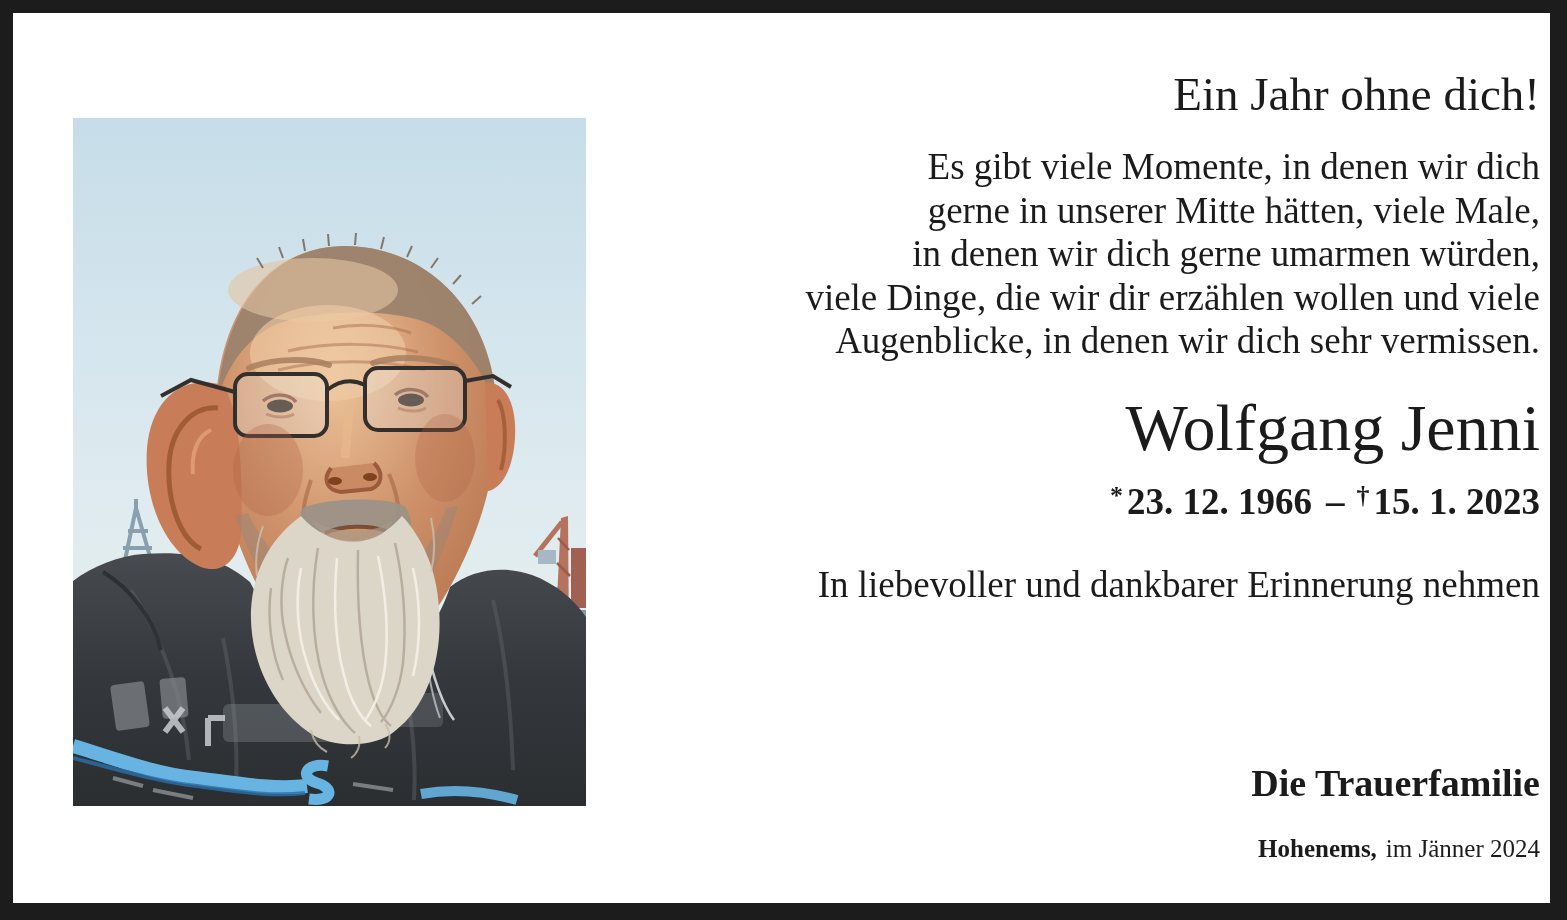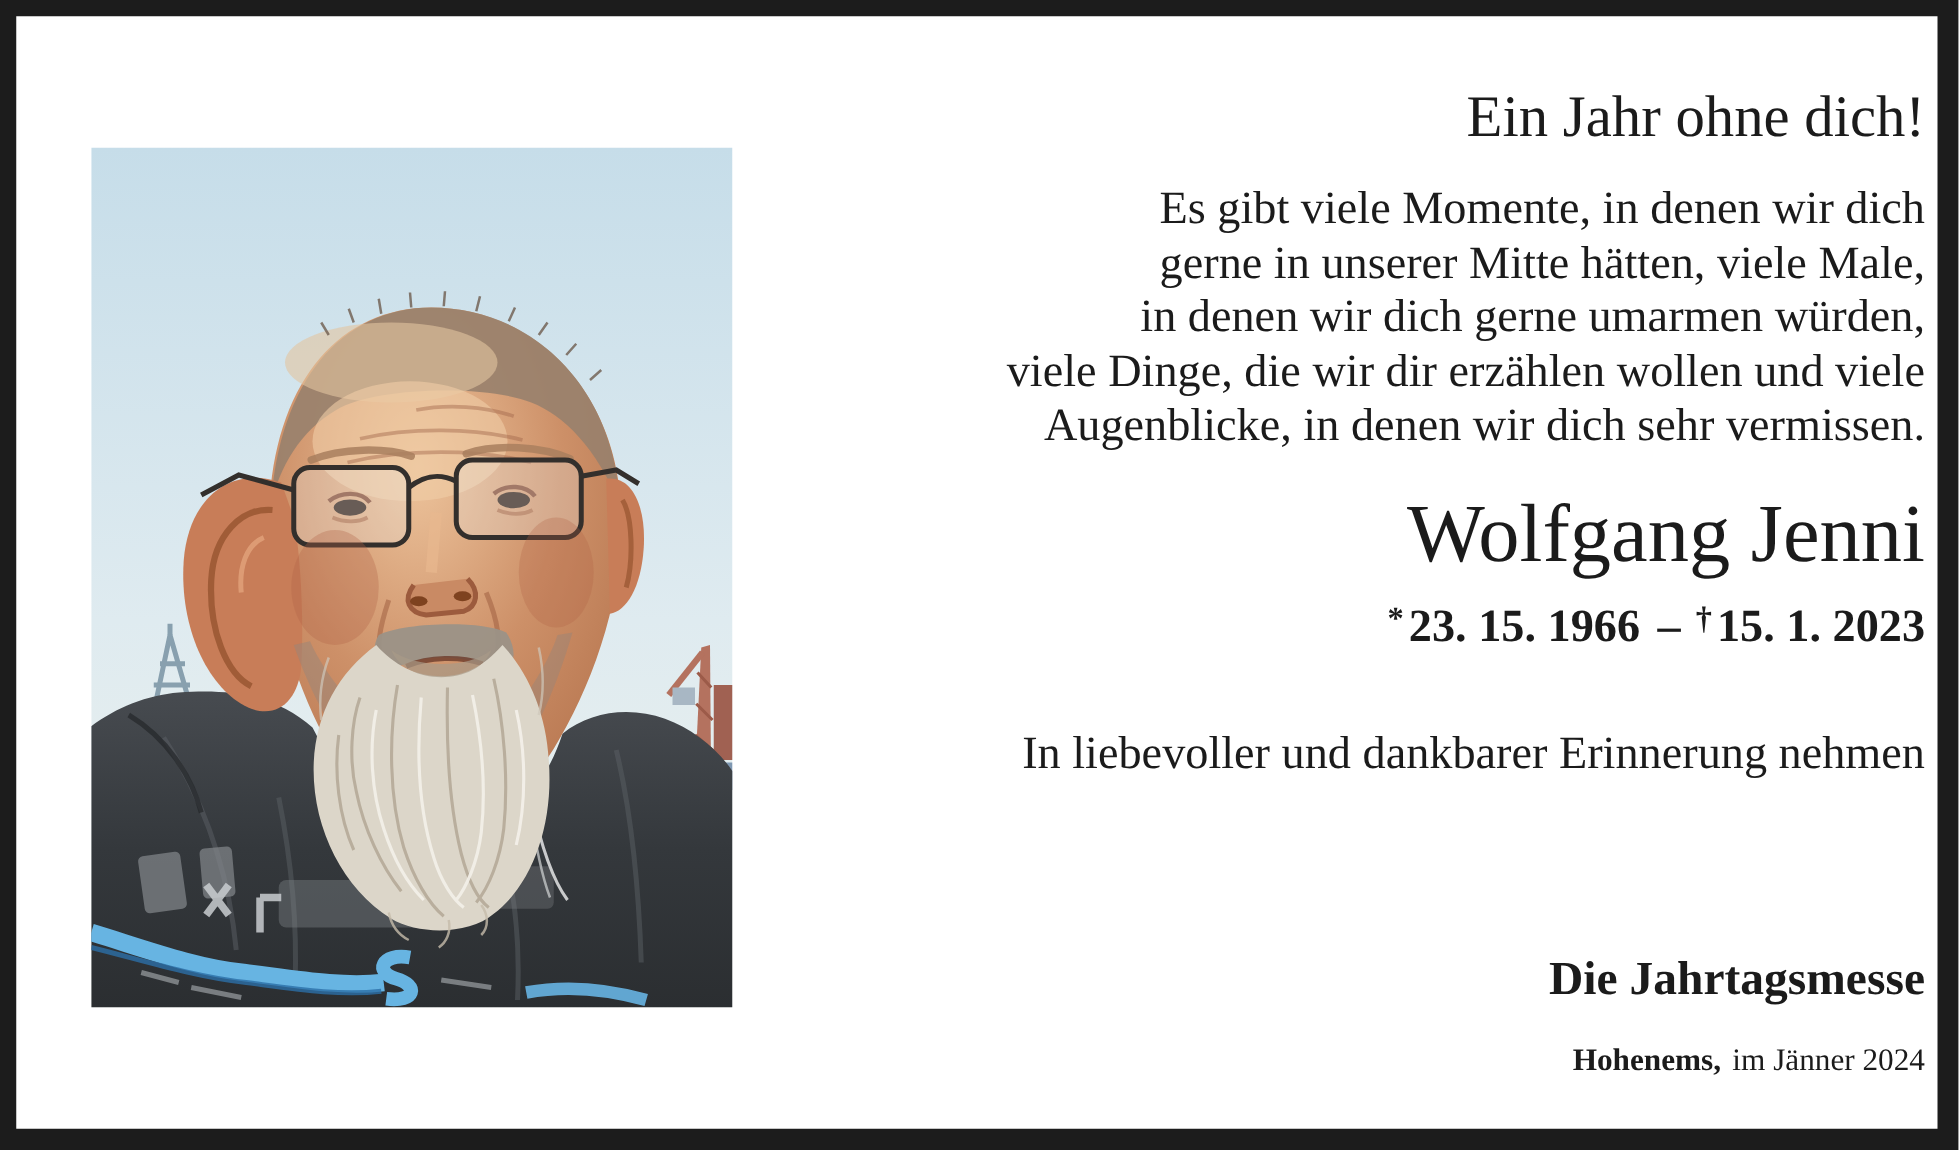--- a/index.html
+++ b/index.html
@@ -38,21 +38,21 @@
     height: 904px;
     text-align: right;
     margin-top: 12px;
   }
   .block { position: absolute; left: 0; width: 100%; white-space: nowrap; }
 
   .headline   { top: 55px;  font-size: 47px; font-weight: normal; }
   .intro      { top: 133px; font-size: 37px; line-height: 43.5px; }
   .name       { top: 378px; font-size: 66px; font-weight: normal; }
   .dates      { top: 468px; font-size: 37px; font-weight: bold; }
-  .invitation { top: 569px; font-size: 37px; line-height: 44px; }
+  .invitation { top: 551px; font-size: 37px; line-height: 44px; }
   .signature  { top: 749px; font-size: 38px; font-weight: bold; }
   .placeline  { top: 823px; font-size: 25px; }
 
   .line { display: block; }
   .sym { font-size: 0.70em; vertical-align: 0.38em; }
   .sym-birth { margin-right: 4px; }
   .sym-death { margin-right: 4px; }
   .dash { margin: 0 12px 0 14px; }
   .bold { font-weight: bold; }
   .placeline .note { font-weight: normal; margin-left: 9px; }
@@ -236,28 +236,28 @@
 
     <div class="block intro">
       <span class="line">Es gibt viele Momente, in denen wir dich</span>
       <span class="line">gerne in unserer Mitte hätten, viele Male,</span>
       <span class="line">in denen wir dich gerne umarmen würden,</span>
       <span class="line">viele Dinge, die wir dir erzählen wollen und viele</span>
       <span class="line">Augenblicke, in denen wir dich sehr vermissen.</span>
     </div>
 
     <div class="block dates">
-      <span class="sym sym-birth">*</span><span>23. 15. 1966</span><span class="dash">–</span><span class="sym sym-death">†</span><span>15. 1. 2023</span>
+      <span class="sym sym-birth">*</span><span>23. 12. 1966</span><span class="dash">–</span><span class="sym sym-death">†</span><span>15. 1. 2023</span>
     </div>
 
     <div class="block invitation">
       <span class="line">In liebevoller und dankbarer Erinnerung nehmen</span>
     </div>
 
-    <div class="block signature">Die Jahrtagsmesse</div>
+    <div class="block signature">Die Trauerfamilie</div>
 
     <div class="block placeline">
       <span class="bold">Hohenems,</span><span class="note">im Jänner 2024</span>
     </div>
 
   </div>
 
   <div class="frame"></div>
 </div>
 

